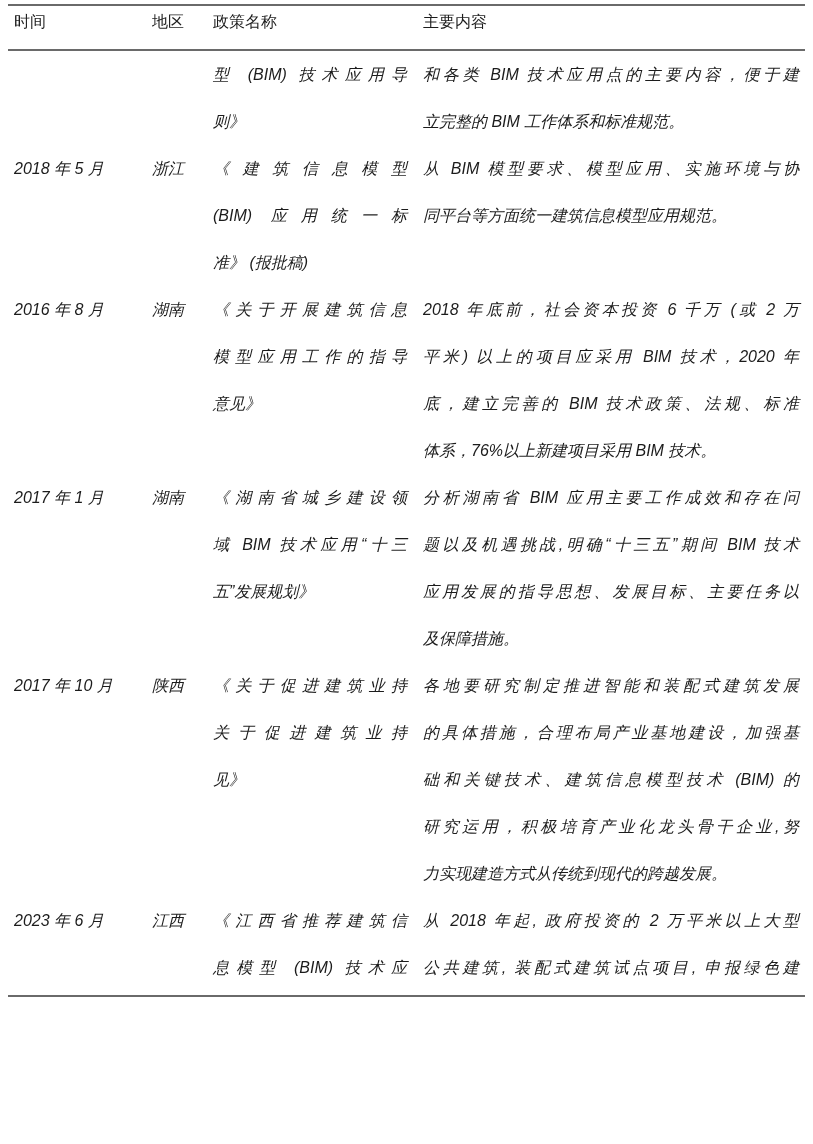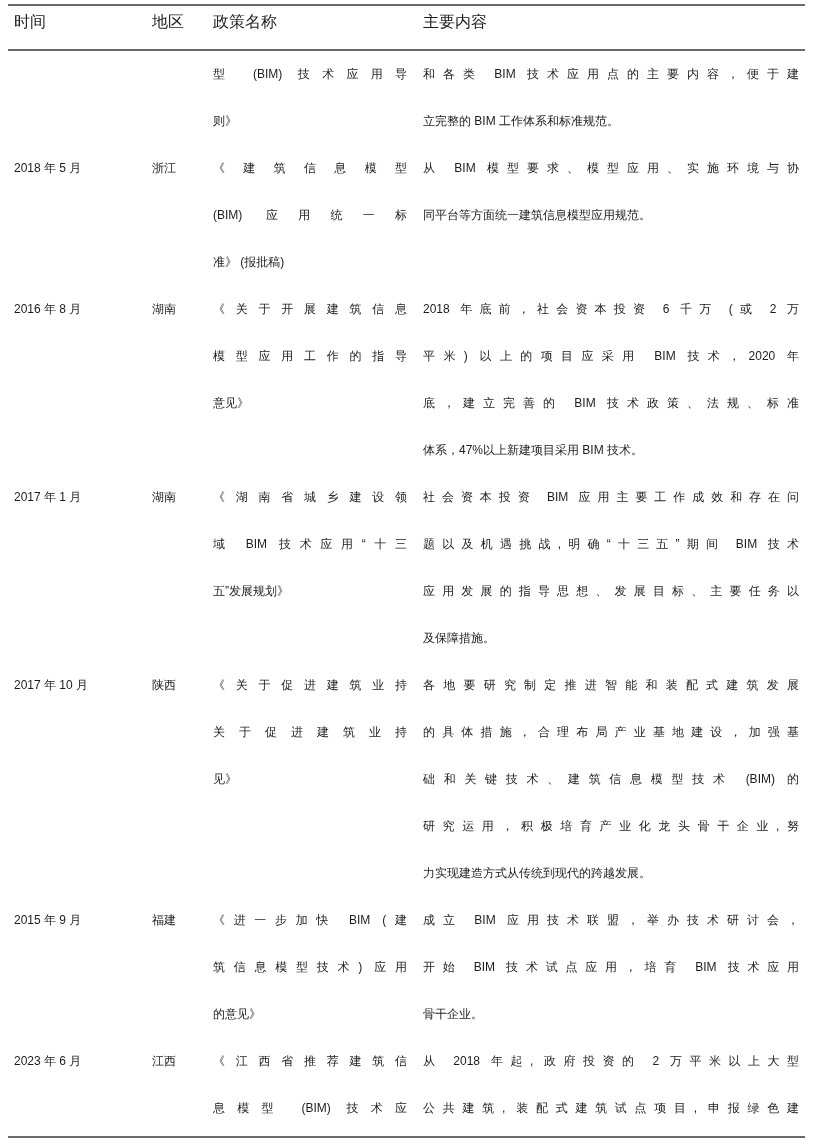--- a/index.html
+++ b/index.html
@@ -36,23 +36,24 @@
     text-align: left;
     font-size: 16px;
     line-height: 32px;
     height: 43px;
     vertical-align: top;
     padding: 0;
     border-bottom: 2px solid #6a6a6a;
   }
   tbody td {
     vertical-align: top;
-    font-size: 12px;
+    font-size: 16px;
     line-height: 47px;
     padding: 0;
+    font-style: italic;
   }
   tbody tr:last-child td { padding-bottom: 4px; }
 
   .time    { padding-left: 6px !important; }
   .region  { padding-left: 2px !important; margin-top: 20px; }
   .policy  { padding-right: 12px !important; }
   .content { padding-left: 4px !important; padding-right: 6px !important; }
 
   .ln { text-align: left; }
   .ln.jl {
@@ -110,33 +111,33 @@
           <td class="region">湖南</td>
           <td class="policy">
             <div class="ln jl">《关于开展建筑信息</div>
             <div class="ln jl">模型应用工作的指导</div>
             <div class="ln">意见》</div>
           </td>
           <td class="content">
             <div class="ln jl">2018 年底前，社会资本投资 6 千万 (或 2 万</div>
             <div class="ln jl">平米) 以上的项目应采用 BIM 技术，2020 年</div>
             <div class="ln jl">底，建立完善的 BIM 技术政策、法规、标准</div>
-            <div class="ln">体系，47%以上新建项目采用 BIM 技术。</div>
+            <div class="ln">体系，76%以上新建项目采用 BIM 技术。</div>
           </td>
         </tr>
         <tr>
           <td class="time">2017 年 1 月</td>
           <td class="region">湖南</td>
           <td class="policy">
             <div class="ln jl">《湖南省城乡建设领</div>
             <div class="ln jl">域 BIM 技术应用“十三</div>
             <div class="ln">五”发展规划》</div>
           </td>
           <td class="content">
-            <div class="ln jl">社会资本投资 BIM 应用主要工作成效和存在问</div>
+            <div class="ln jl">分析湖南省 BIM 应用主要工作成效和存在问</div>
             <div class="ln jl">题以及机遇挑战,明确“十三五”期间 BIM 技术</div>
             <div class="ln jl">应用发展的指导思想、发展目标、主要任务以</div>
             <div class="ln">及保障措施。</div>
           </td>
         </tr>
         <tr>
           <td class="time">2017 年 10 月</td>
           <td class="region">陕西</td>
           <td class="policy">
             <div class="ln jl">《关于促进建筑业持</div>
@@ -145,34 +146,20 @@
           </td>
           <td class="content">
             <div class="ln jl">各地要研究制定推进智能和装配式建筑发展</div>
             <div class="ln jl">的具体措施，合理布局产业基地建设，加强基</div>
             <div class="ln jl">础和关键技术、建筑信息模型技术 (BIM) 的</div>
             <div class="ln jl">研究运用，积极培育产业化龙头骨干企业,努</div>
             <div class="ln">力实现建造方式从传统到现代的跨越发展。</div>
           </td>
         </tr>
         <tr>
-          <td class="time">2015 年 9 月</td>
-          <td class="region">福建</td>
-          <td class="policy">
-            <div class="ln jl">《进一步加快 BIM (建</div>
-            <div class="ln jl">筑信息模型技术) 应用</div>
-            <div class="ln">的意见》</div>
-          </td>
-          <td class="content">
-            <div class="ln jl">成立 BIM 应用技术联盟，举办技术研讨会，</div>
-            <div class="ln jl">开始 BIM 技术试点应用，培育 BIM 技术应用</div>
-            <div class="ln">骨干企业。</div>
-          </td>
-        </tr>
-        <tr>
           <td class="time">2023 年 6 月</td>
           <td class="region">江西</td>
           <td class="policy">
             <div class="ln jl">《江西省推荐建筑信</div>
             <div class="ln jl">息模型 (BIM) 技术应</div>
           </td>
           <td class="content">
             <div class="ln jl">从 2018 年起, 政府投资的 2 万平米以上大型</div>
             <div class="ln jl">公共建筑, 装配式建筑试点项目, 申报绿色建</div>
           </td>

